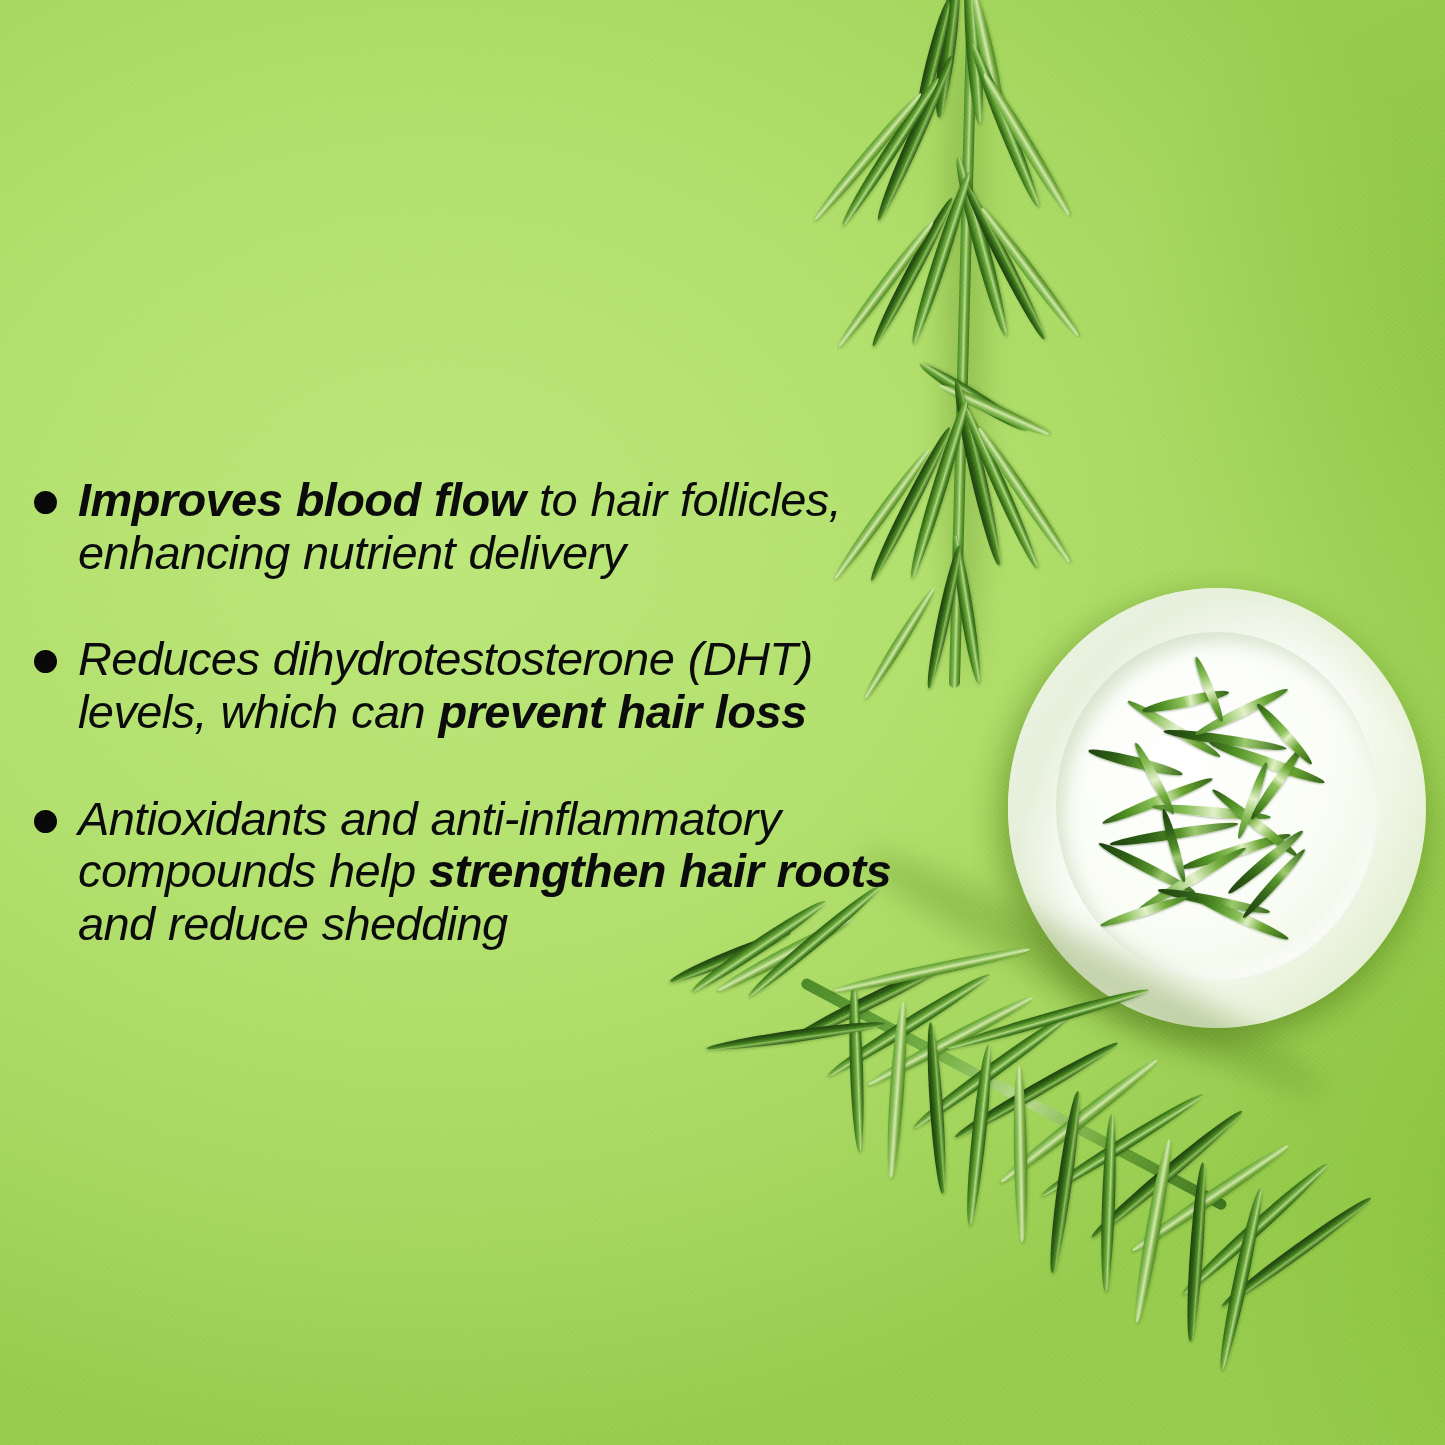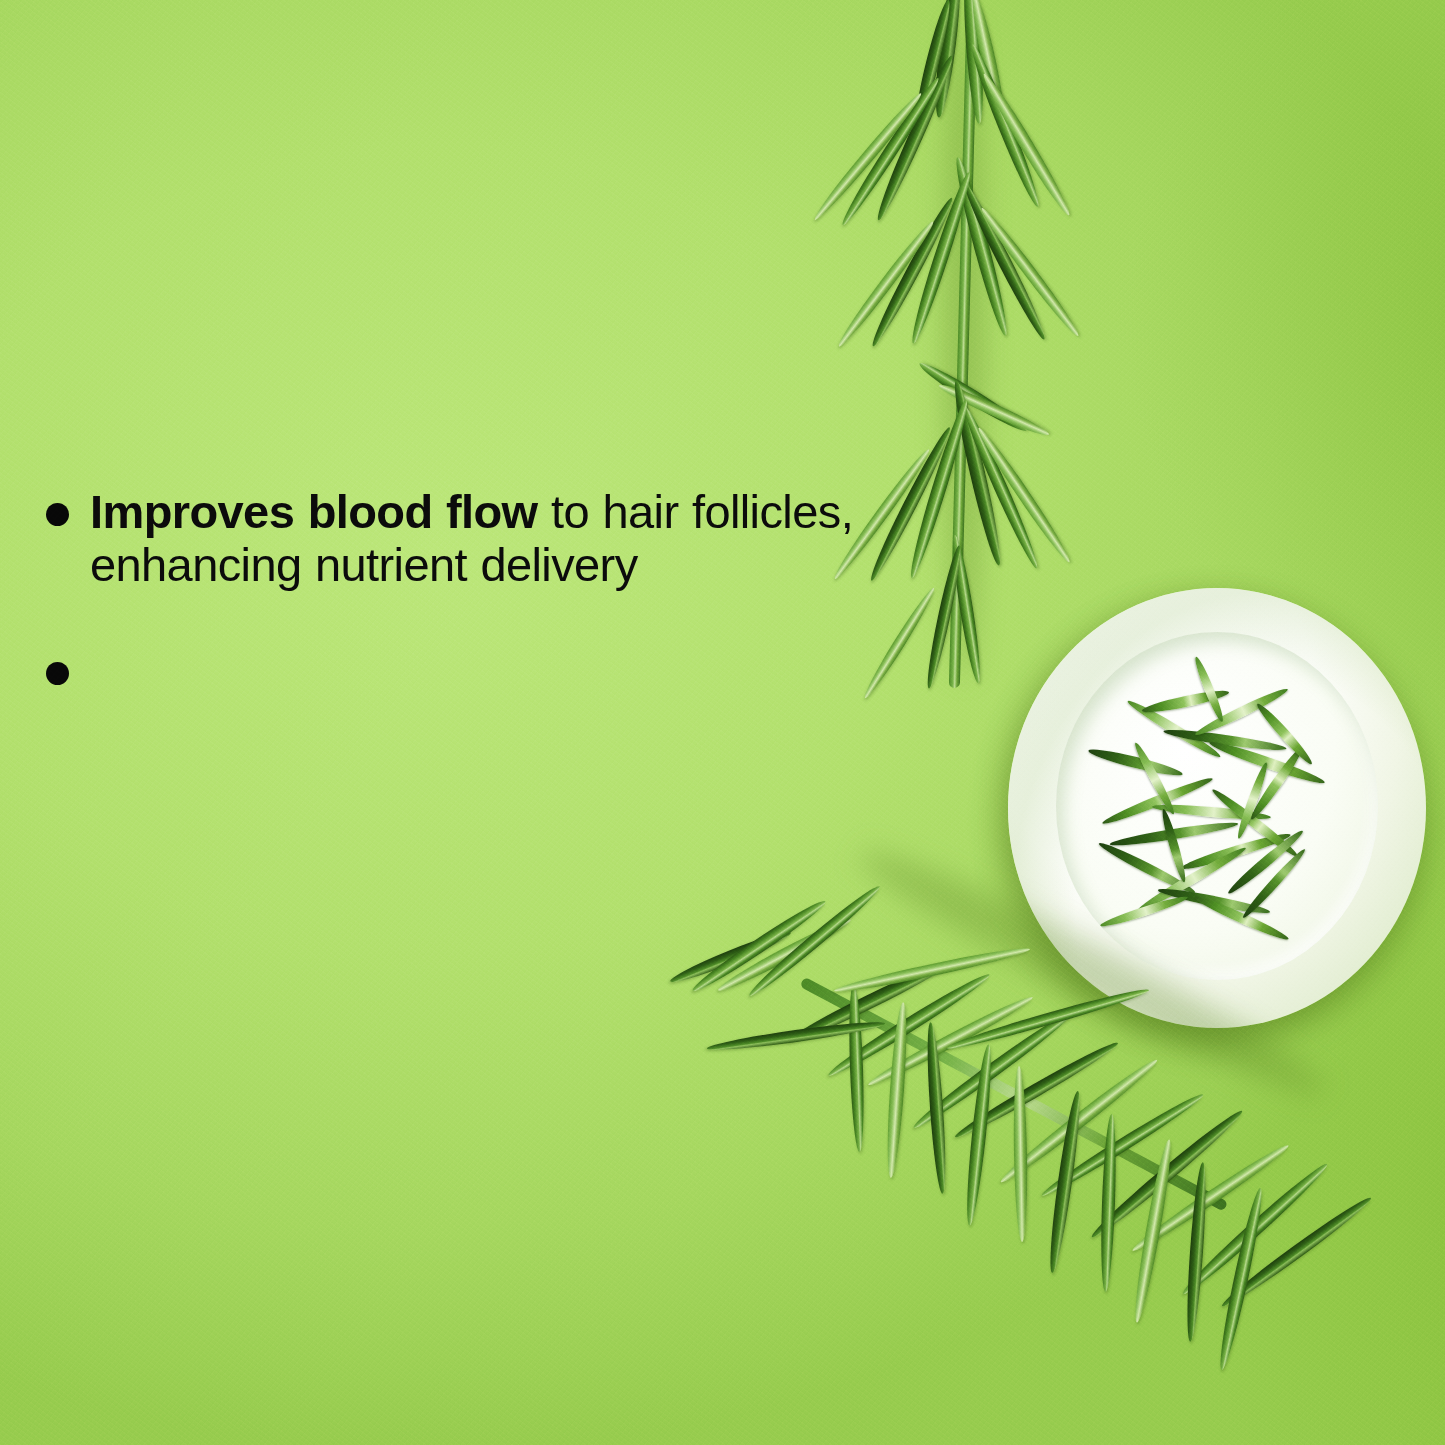--- a/index.html
+++ b/index.html
@@ -331,24 +331,29 @@
       <div class="leaf" style="left:522px; top:360px; width:14px; height:186px; transform:rotate(12deg);"></div>
 
       <div class="leaf pale" style="left:214px; top:44px; width:12px; height:200px; transform:rotate(78deg);"></div>
       <div class="leaf" style="left:330px; top:88px; width:12px; height:210px; transform:rotate(74deg);"></div>
       <div class="leaf deep" style="left:78px; top:120px; width:12px; height:180px; transform:rotate(82deg);"></div>
     </div>
 
   </div>
 
 
-  <ul class="bullets" style="list-style:none;margin:16px;padding:0;">
+  <ul class="bullets" style="list-style:none;margin:4px;padding:0;font-style:italic;">
     <li class="bullet-item">
       <span class="bullet-dot"></span>
       <span class="bullet-text"><b>Improves blood flow</b><span> to hair follicles, enhancing nutrient delivery</span></span>
     </li>
     <li class="bullet-item">
       <span class="bullet-dot"></span>
+      <span class="bullet-text"><span>Reduces dihydrotestosterone (DHT) levels, which can </span><b>prevent hair loss</b></span>
+    </li>
+    <li class="bullet-item">
+      <span class="bullet-dot"></span>
+      <span class="bullet-text"><span>Antioxidants and anti-inflammatory compounds help </span><b>strengthen hair roots</b><span> and reduce shedding</span></span>
     </li>
   </ul>
 
   <div class="bg-noise"></div>
 </div>
 
 </body></html>

